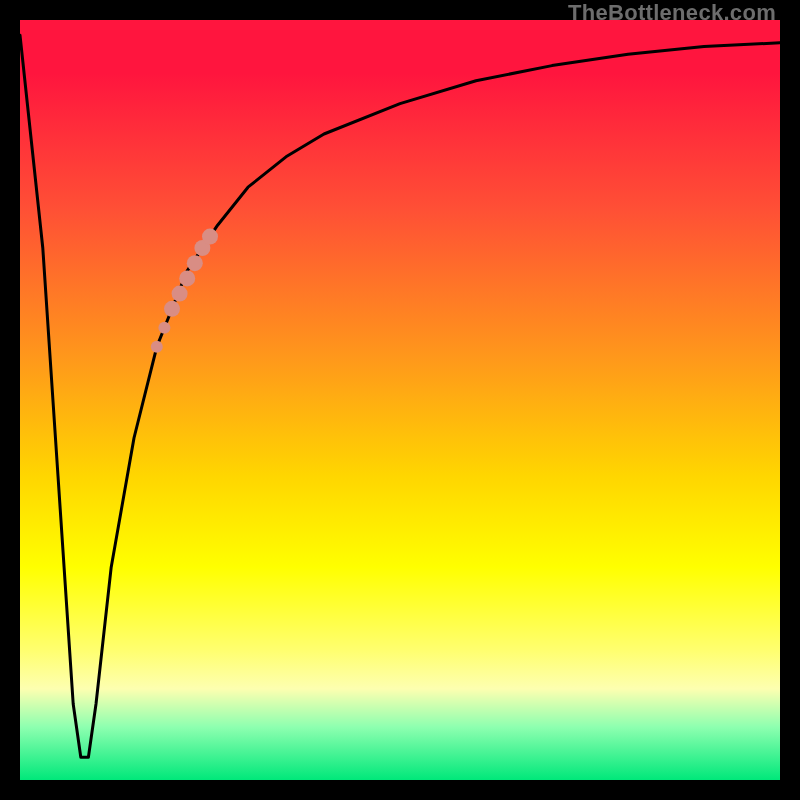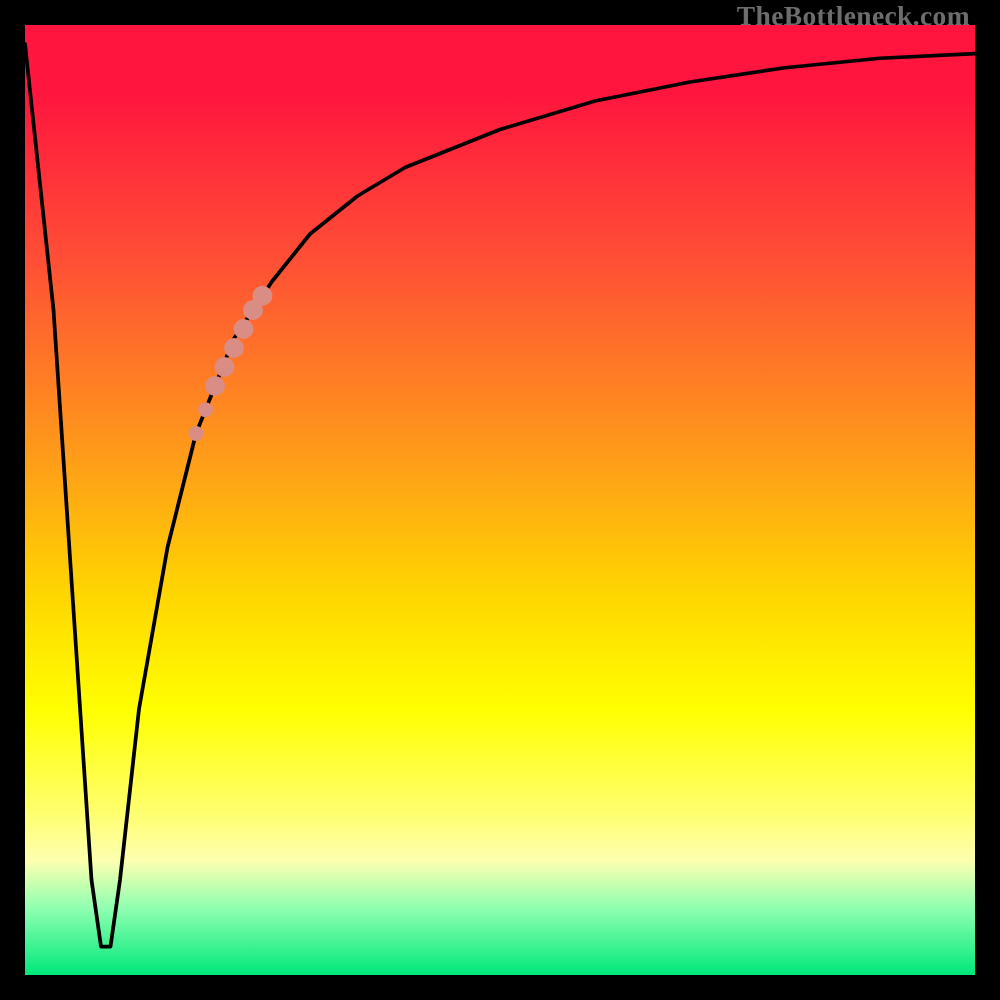--- a/index.html
+++ b/index.html
@@ -40,21 +40,21 @@
     position: absolute;
     left: 0;
     top: 0;
     width: 760px;
     height: 760px;
   }
   .watermark {
     position: absolute;
     top: 0;
     right: 24px;
-    font-family: Liberation Serif, serif;
+    font-family: Liberation Sans, sans-serif;
     font-size: 22px;
     font-weight: bold;
     color: #6d6d6d;
     letter-spacing: 0.3px;
     user-select: none;
   }
 </style>
 </head>
 <body>
 

